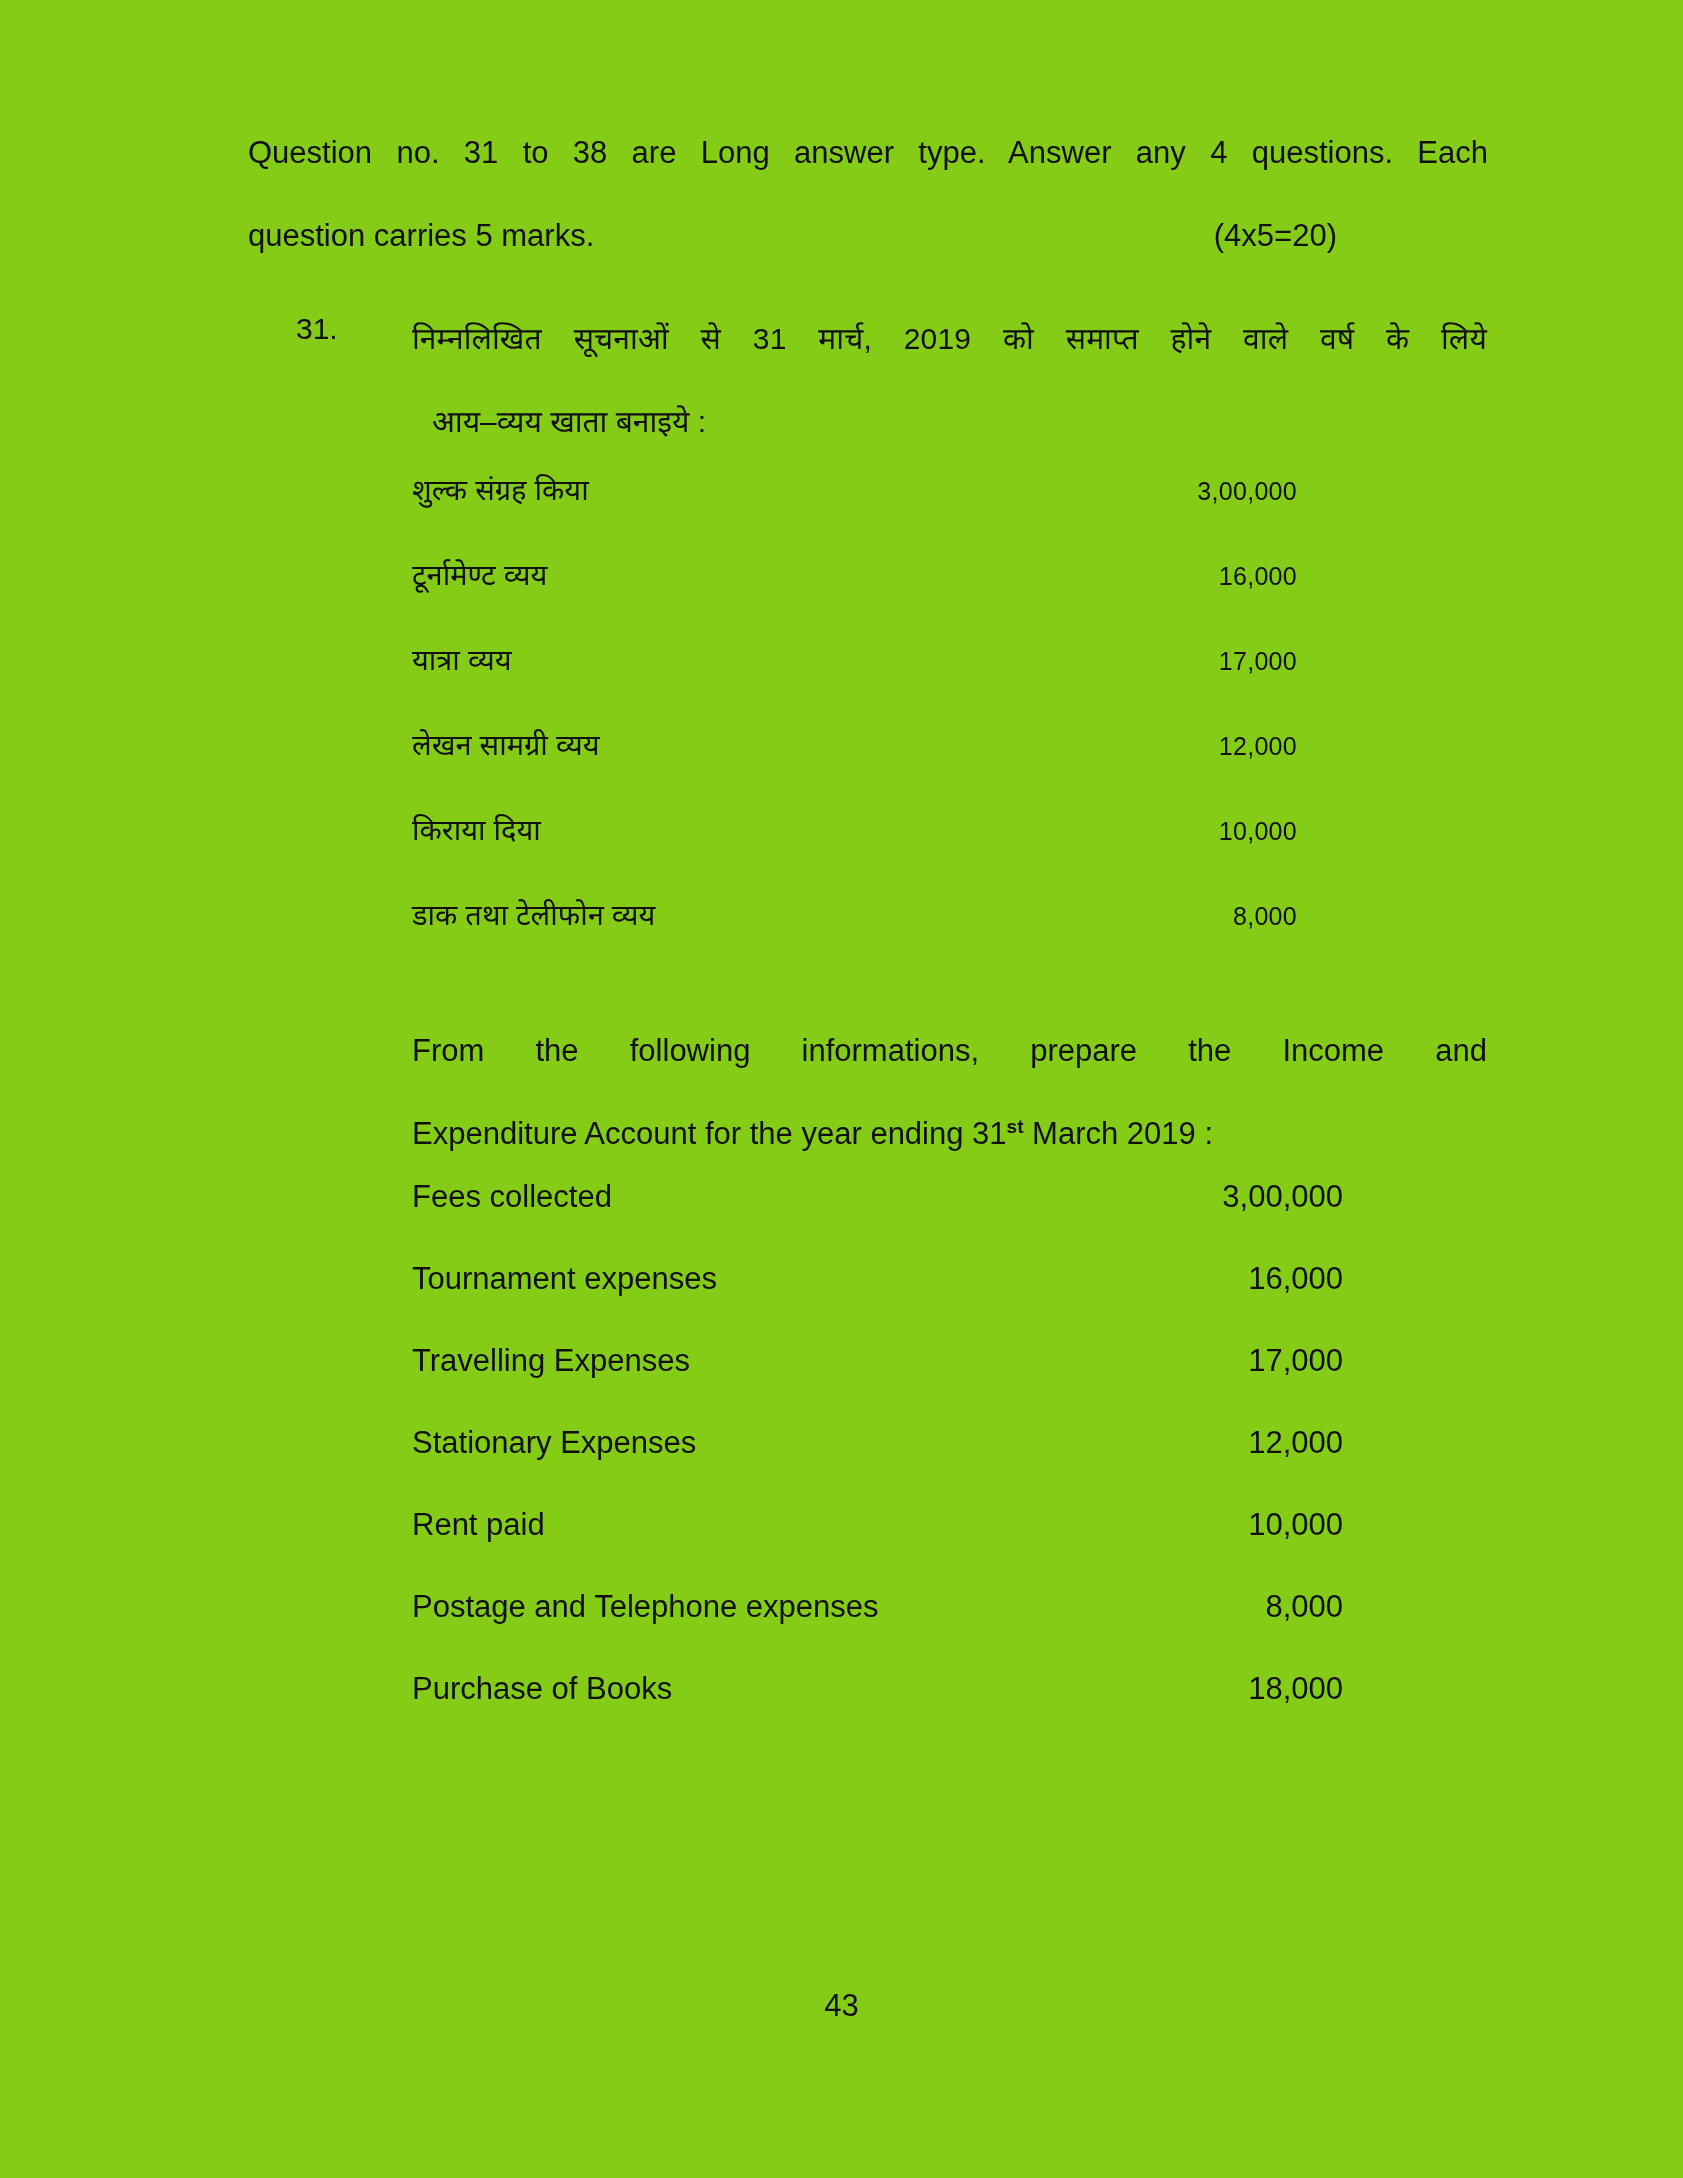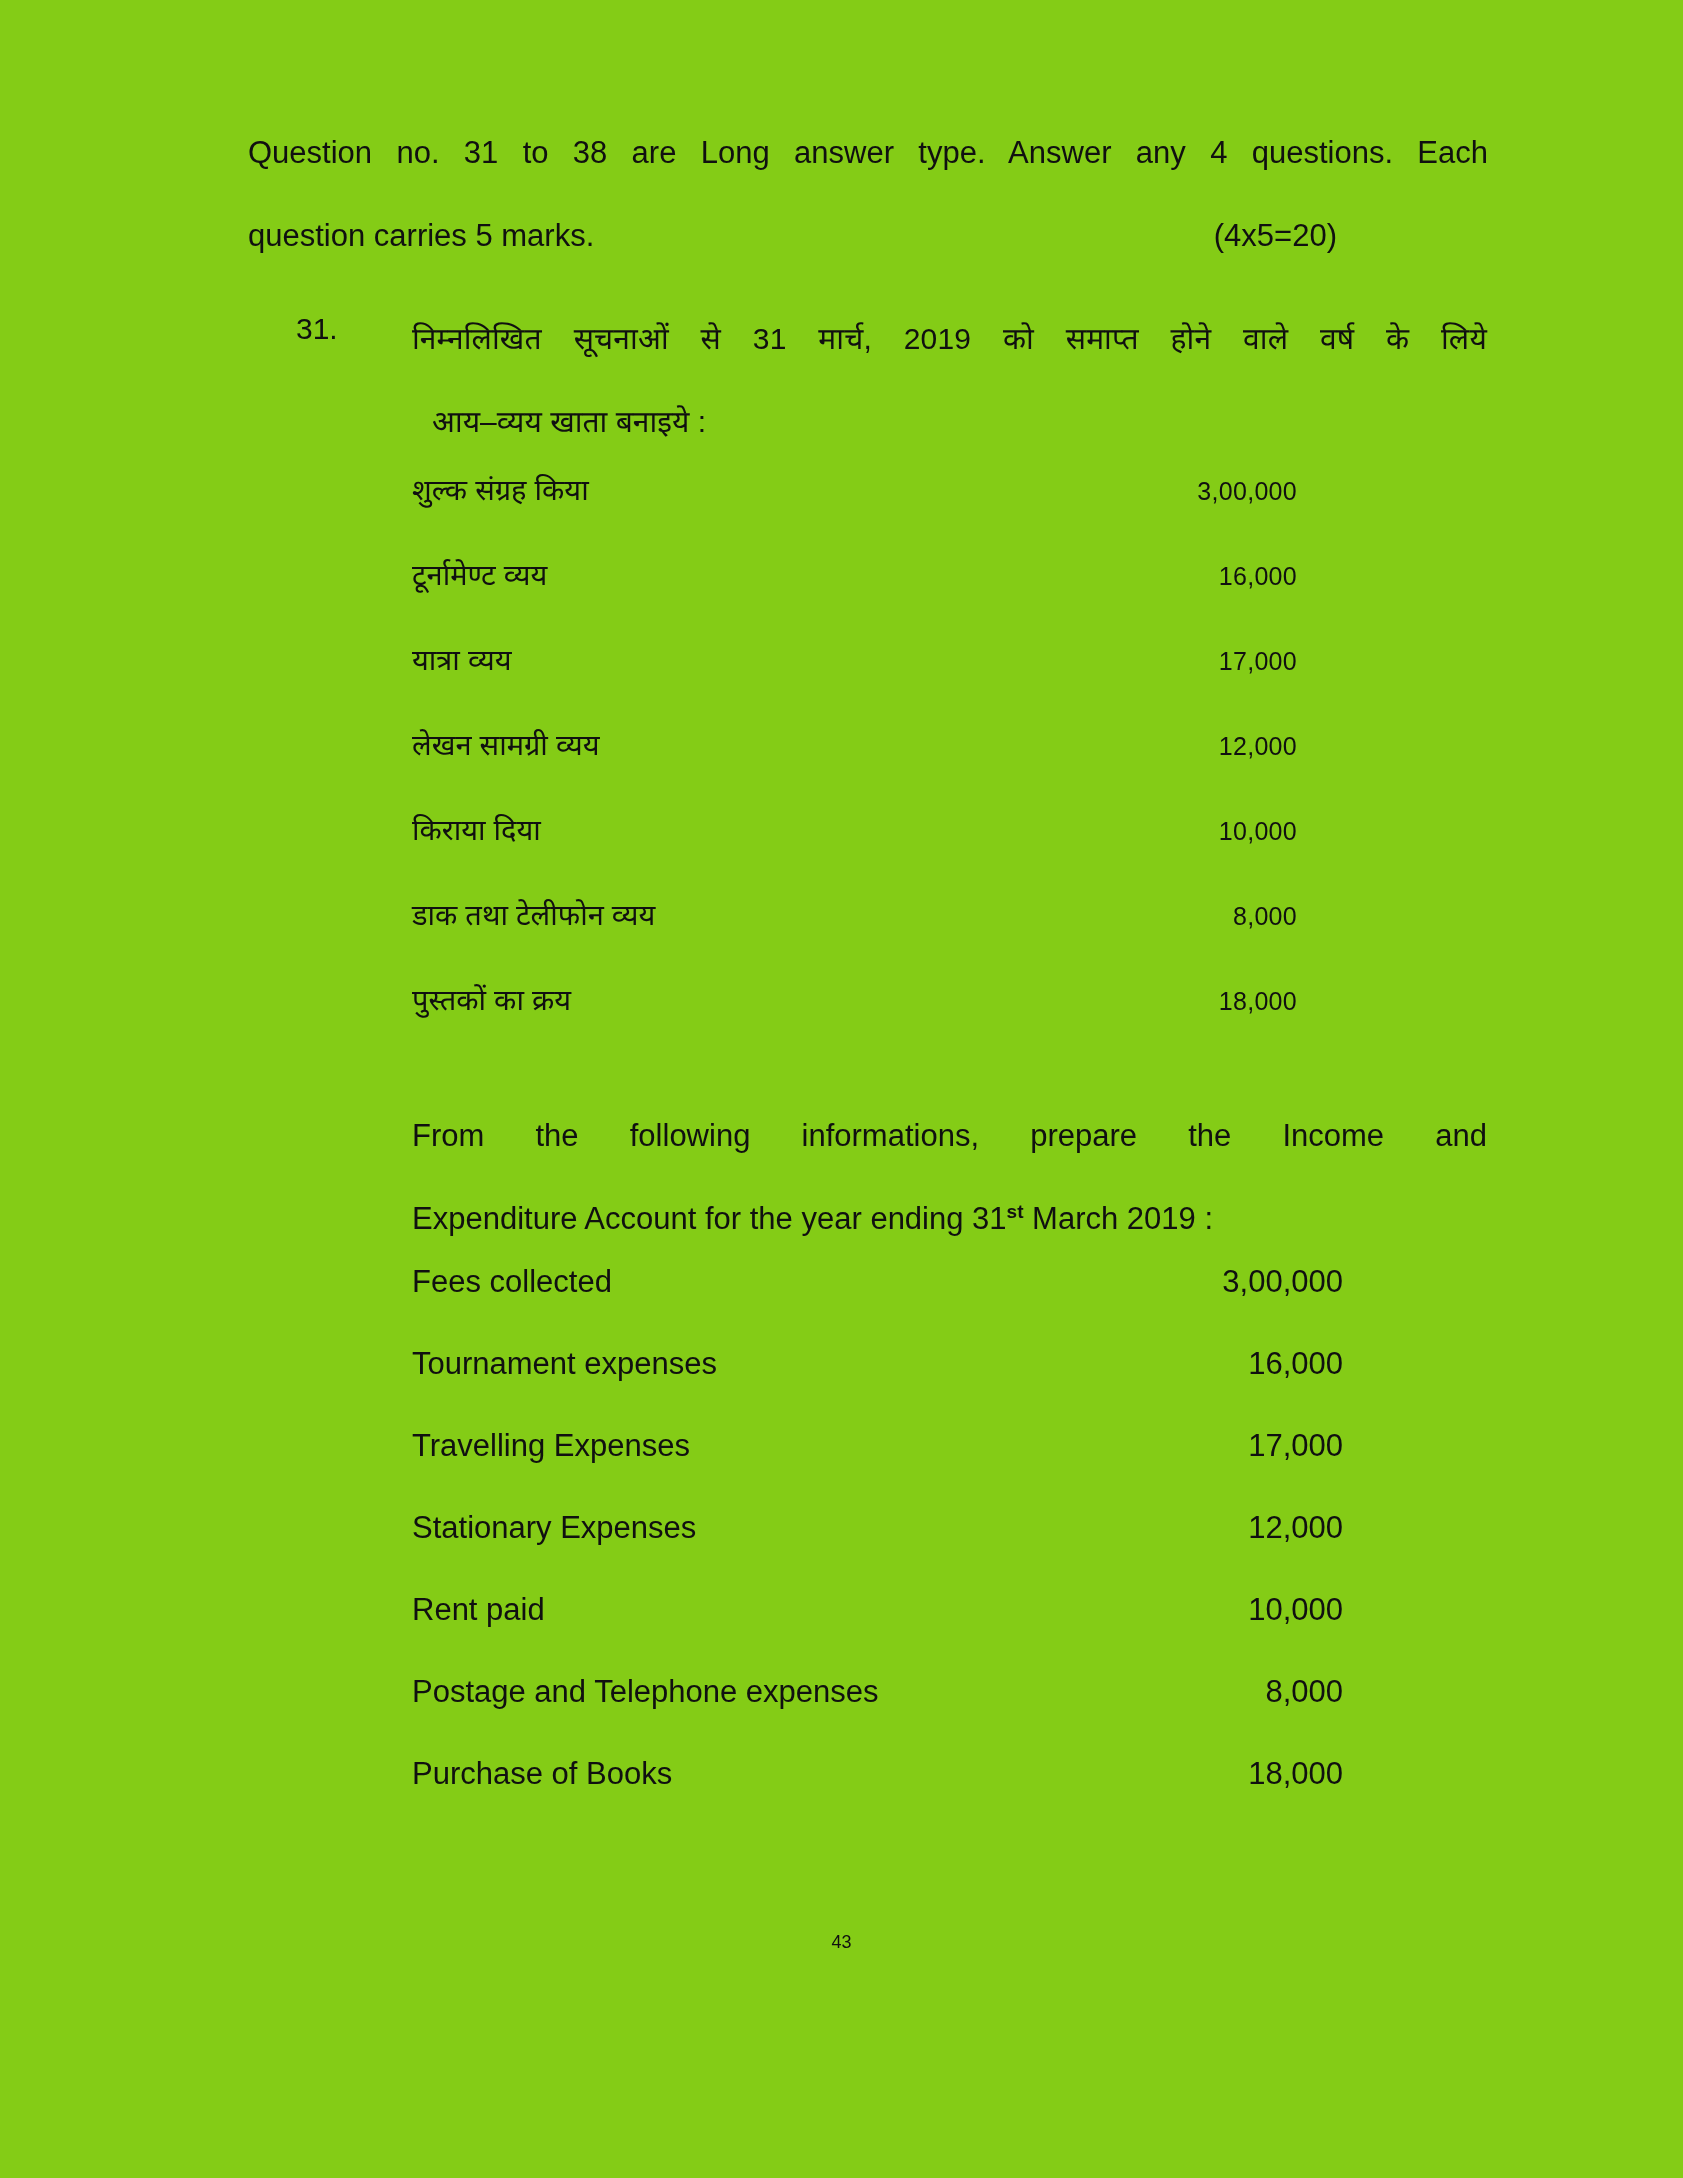--- a/index.html
+++ b/index.html
@@ -157,24 +157,24 @@
     text-align: right;
     white-space: nowrap;
     width: 297px;
     padding-right: 144px;
   }
 
   
   .footer {
     position: absolute;
     left: 0;
-    top: 1932px;
+    top: 1988px;
     width: 1683px;
     text-align: center;
-    font-size: 18px;
+    font-size: 31px;
   }
 </style>
 </head>
 <body>
 
 <div class="page">
 
   <div class="instructions">
     <div class="instr-line">Question no. 31 to 38 are Long answer type. Answer any 4 questions. Each</div>
     <div class="instr-line-2">
@@ -211,24 +211,20 @@
             <td class="amount">12,000</td>
           </tr>
           <tr>
             <td class="label">किराया दिया</td>
             <td class="amount">10,000</td>
           </tr>
           <tr>
             <td class="label">डाक तथा टेलीफोन व्यय</td>
             <td class="amount">8,000</td>
           </tr>
-          <tr>
-            <td class="label">पुस्तकों का क्रय</td>
-            <td class="amount">18,000</td>
-          </tr>
         </tbody>
       </table>
 
       <div class="en-para">
         <div class="en-line">From the following informations, prepare the Income and</div>
         <div class="en-line-left">
           <span>Expenditure Account for the year ending 31</span><span class="sup">st</span><span> March 2019 :</span>
         </div>
       </div>
 

